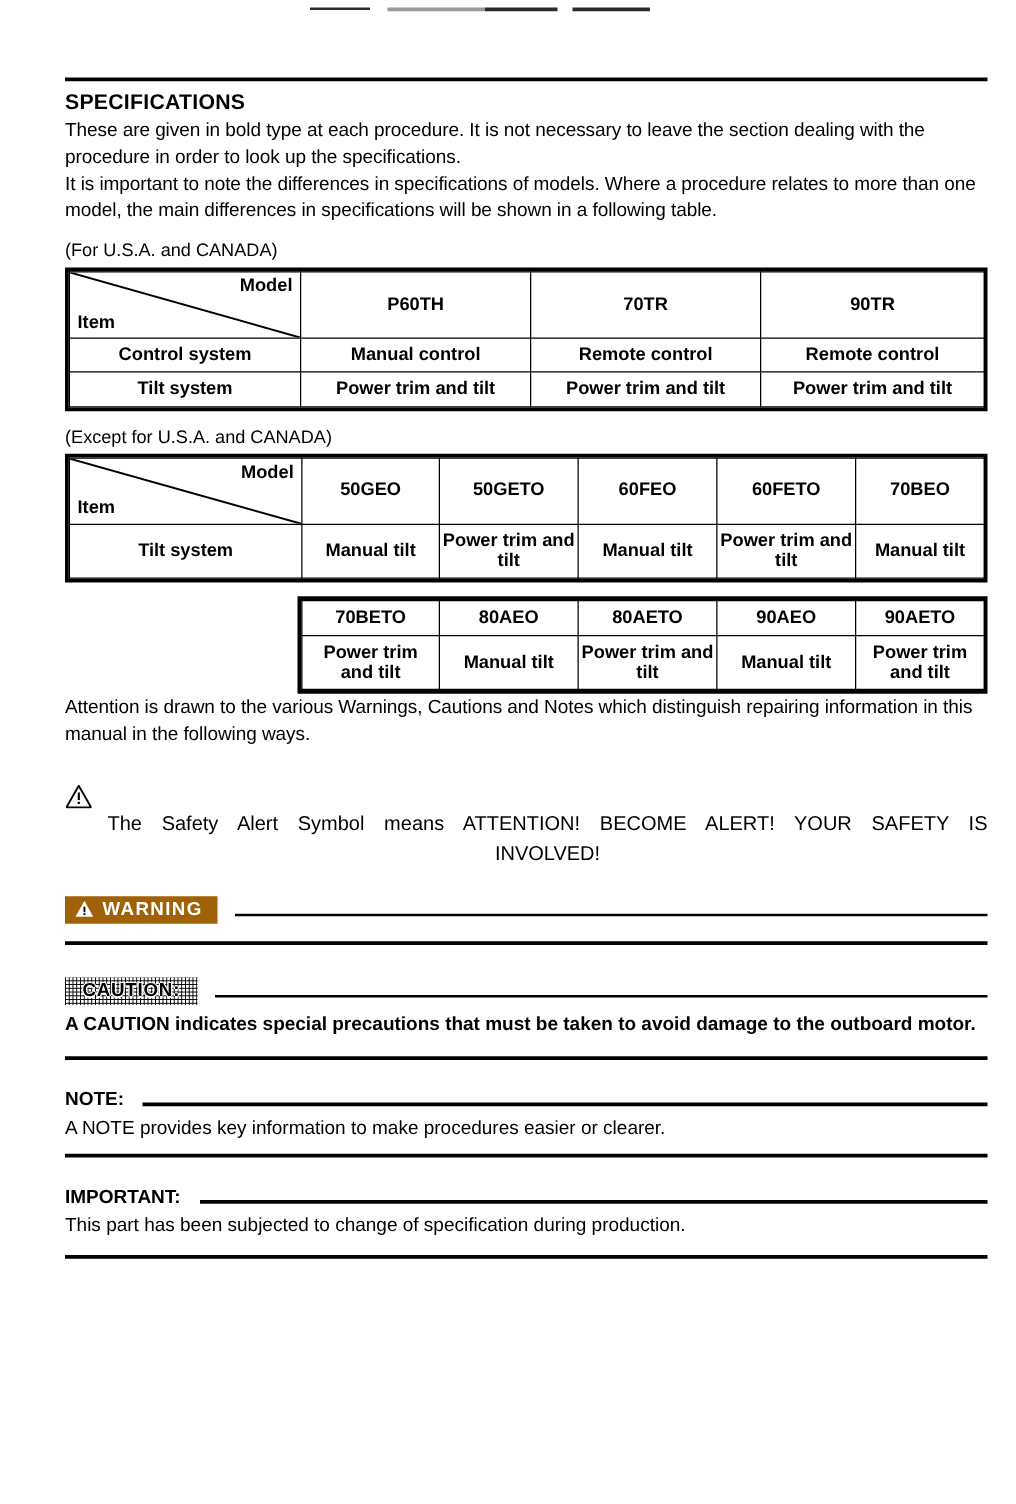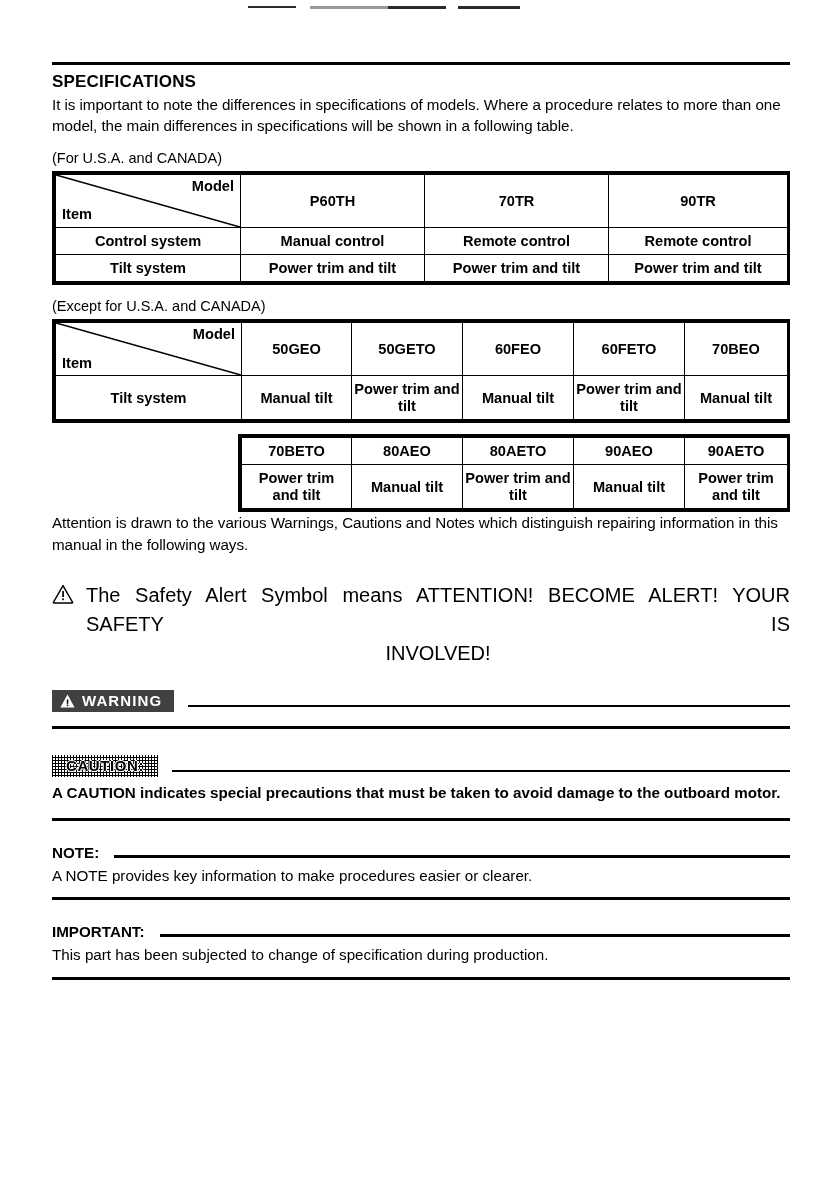--- a/index.html
+++ b/index.html
@@ -127,34 +127,35 @@
     margin-top: 26px;
   }
   .alert-row .tri-icon {
     flex: 0 0 auto;
     width: 24px;
     margin-right: 10px;
     margin-top: 3px;
   }
   .alert-row .alert-text {
     flex: 1 1 auto;
-    font-size: 20px;
+    font-size: 16px;
     line-height: 1.45;
     text-align: justify;
+    margin-top: 24px;
   }
   .alert-row .alert-text .l2 { text-align: center; }
 
   
   .badge-row {
     display: flex;
     align-items: center;
     margin-top: 22px;
   }
   .badge-warning {
-    background: #404040;
+    background: #a16207;
     color: #fff;
     font-size: 15px;
     font-weight: bold;
     letter-spacing: 1.1px;
     padding: 3px 12px 4px 8px;
     display: flex;
     align-items: center;
     height: 22px;
     box-sizing: border-box;
     justify-content: center;
@@ -245,20 +246,21 @@
   <div class="scan-artifact" style="left:310px;top:6px;width:78px;"></div>
   <div class="scan-artifact dark" style="left:388px;top:6px;width:58px;"></div>
   <div class="scan-artifact dark" style="left:458px;top:6px;width:62px;"></div>
 
   <div class="content">
 
     <hr class="rule-heavy">
 
     <h2 class="section-title">SPECIFICATIONS</h2>
 
+    <p class="body-text">These are given in bold type at each procedure. It is not necessary to leave the section dealing with the procedure in order to look up the specifications.</p>
     <p class="body-text">It is important to note the differences in specifications of models. Where a procedure relates to more than one model, the main differences in specifications will be shown in a following table.</p>
 
     <div class="caption">(For U.S.A. and CANADA)</div>
 
     <div class="tbl-wrap">
       <table class="spec">
         <colgroup>
           <col style="width:185px">
           <col style="width:184px">
           <col style="width:184px">

